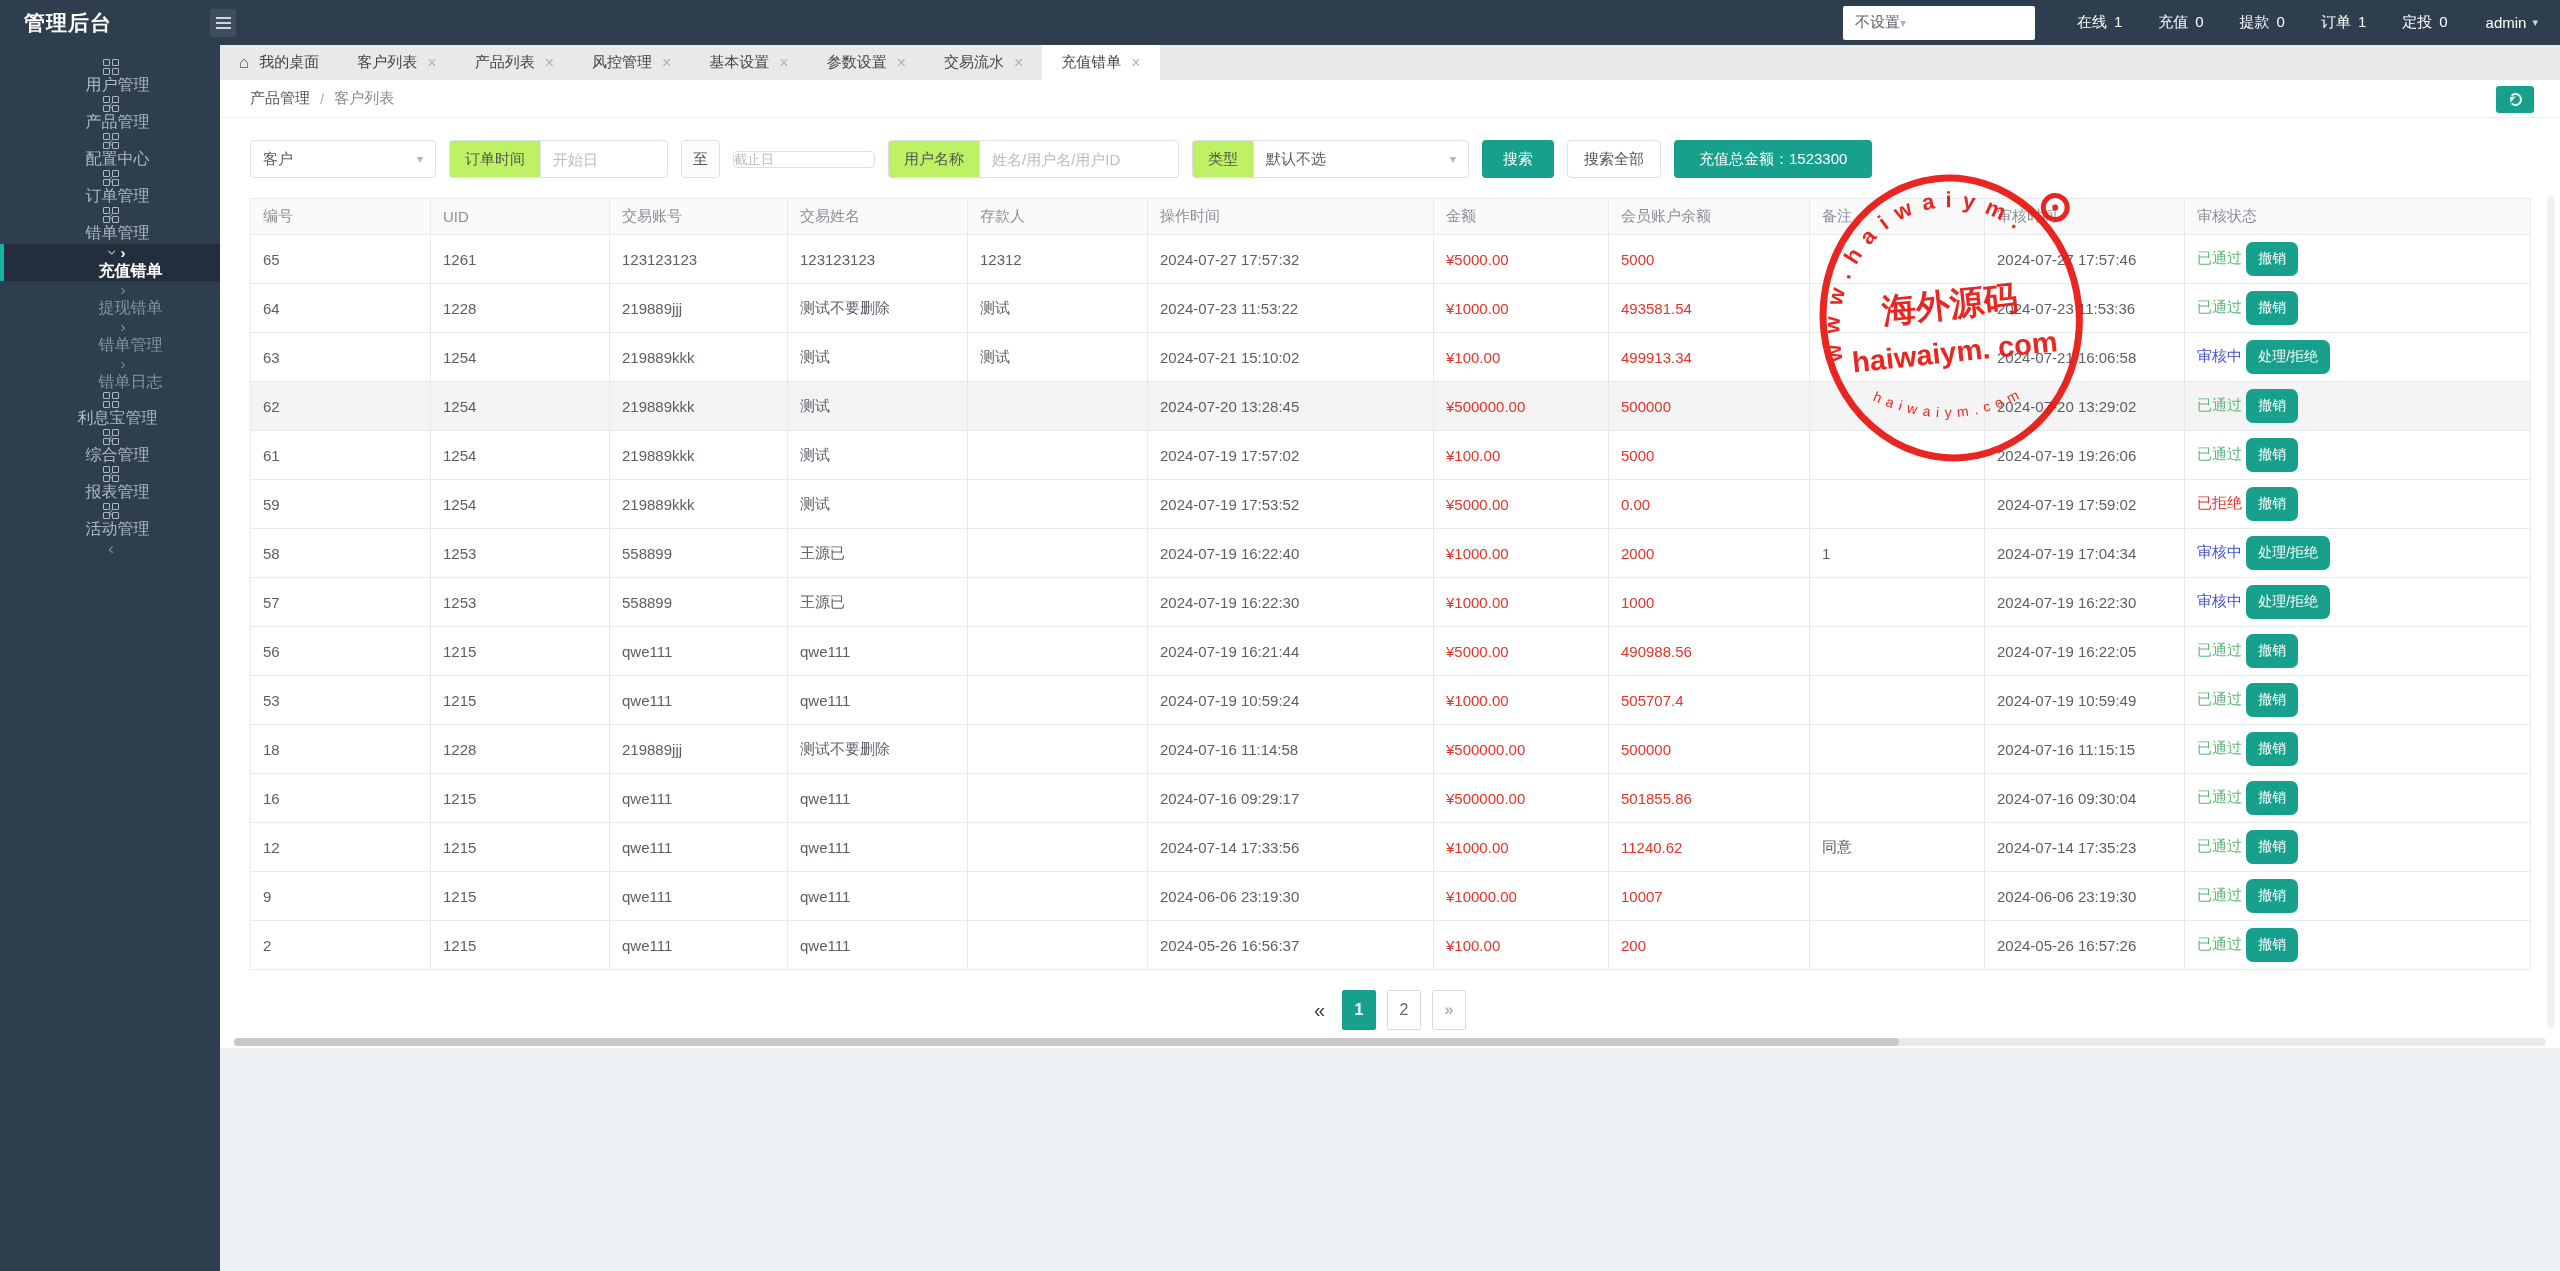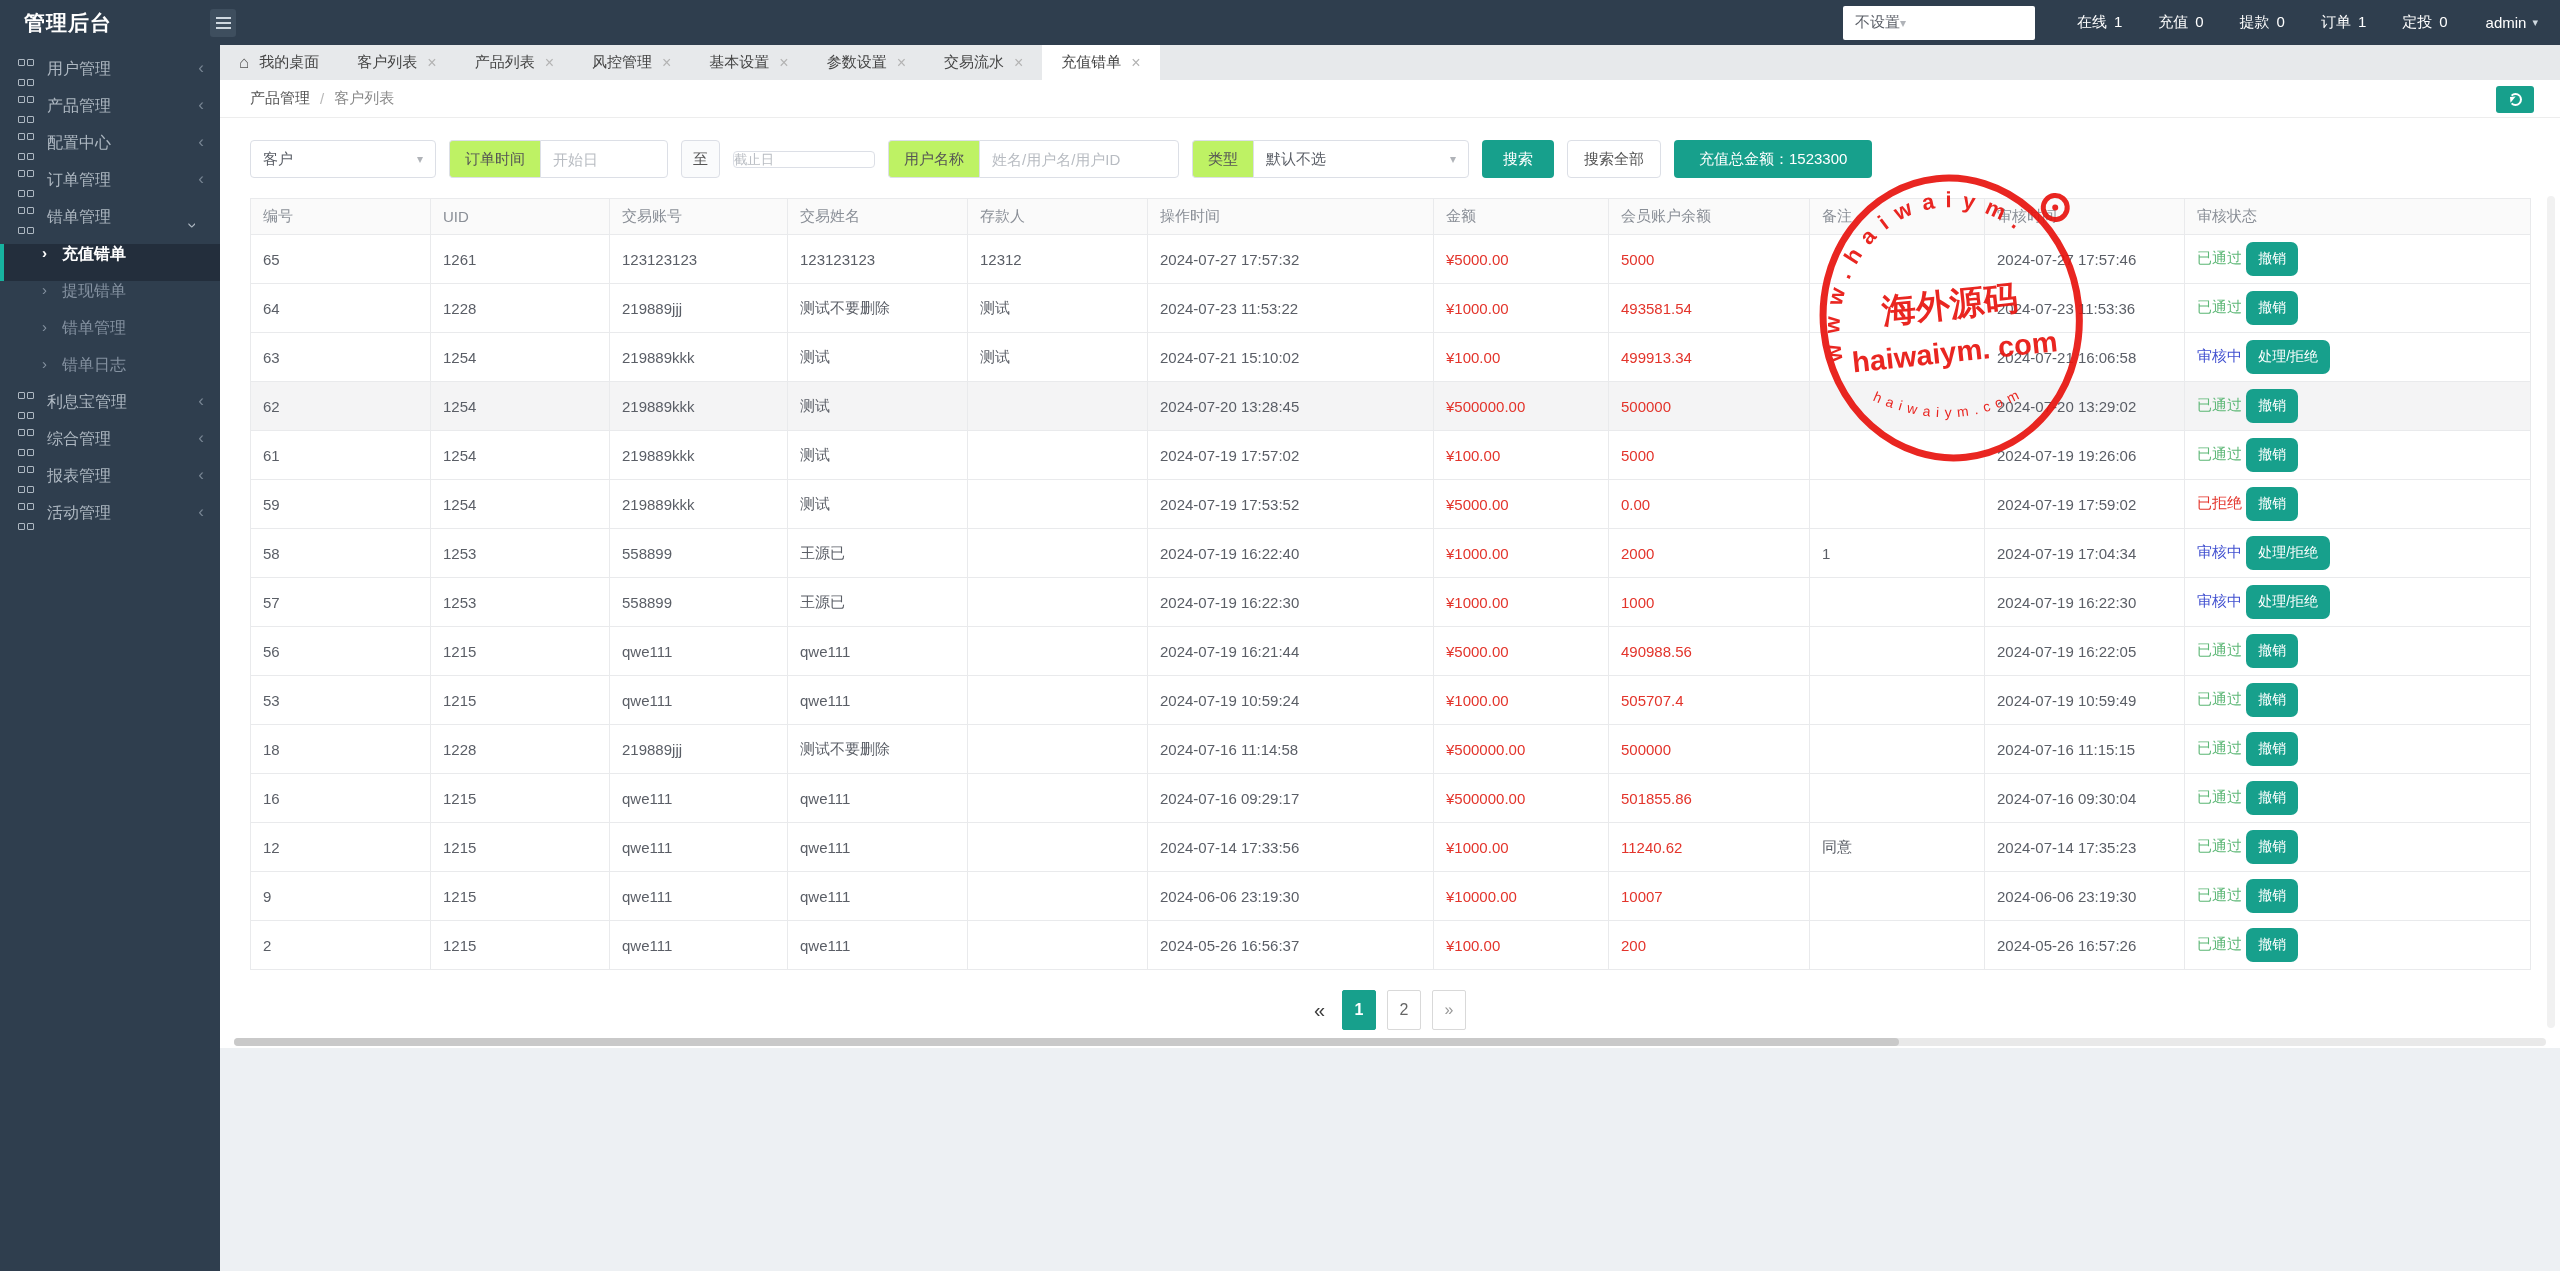--- a/index.html
+++ b/index.html
@@ -15,21 +15,21 @@
   .top-spacer{flex:1;}
   .env-sel{width:192px;height:34px;background:#fff;border-radius:2px;display:flex;align-items:center;padding:0 12px;color:#5a5e66;font-size:15px;margin-right:42px;cursor:pointer;}
   .env-sel .caret{color:#b0b3b8;font-size:12px;}
   .top-stats{display:flex;align-items:flex-end;gap:36px;font-size:15px;}
   .stat{display:flex;gap:7px;cursor:pointer;}
   .top-user{display:flex;align-items:center;gap:6px;margin-left:38px;font-size:15px;cursor:pointer;}
   .top-user .caret{font-size:11px;color:#cfd8e0;}
 
   
   .sidebar{background:#2f3e4e;padding-top:14px;overflow:hidden;}
-  .nav-item{height:37px;display:flex;padding:0 16px 0 18px;color:#aeb8c2;font-size:16px;cursor:pointer;}
+  .nav-item{height:37px;display:flex;align-items:center;padding:0 16px 0 18px;color:#aeb8c2;font-size:16px;cursor:pointer;flex-direction:column;}
   .nav-item .nav-label{flex:1;margin-left:13px;}
   .grid-icon{display:grid;grid-template-columns:7px 7px;gap:2px;}
   .grid-icon i{width:7px;height:7px;border:1px solid currentColor;border-radius:1px;display:block;}
   .chev{color:#788593;font-size:17px;line-height:1;transition:transform .2s;}
   .nav-item.expanded .chev{transform:rotate(-90deg);color:#aeb8c2;}
   .nav-item.child{padding-left:42px;color:#8592a1;}
   .nav-item.child .sub-arrow{font-size:15px;}
   .nav-item.child .nav-label{margin-left:15px;flex:none;}
   .nav-item.child.active{background:#232e3c;color:#fff;border-left:4px solid #17b3a0;padding-left:38px;font-weight:bold;}
 

